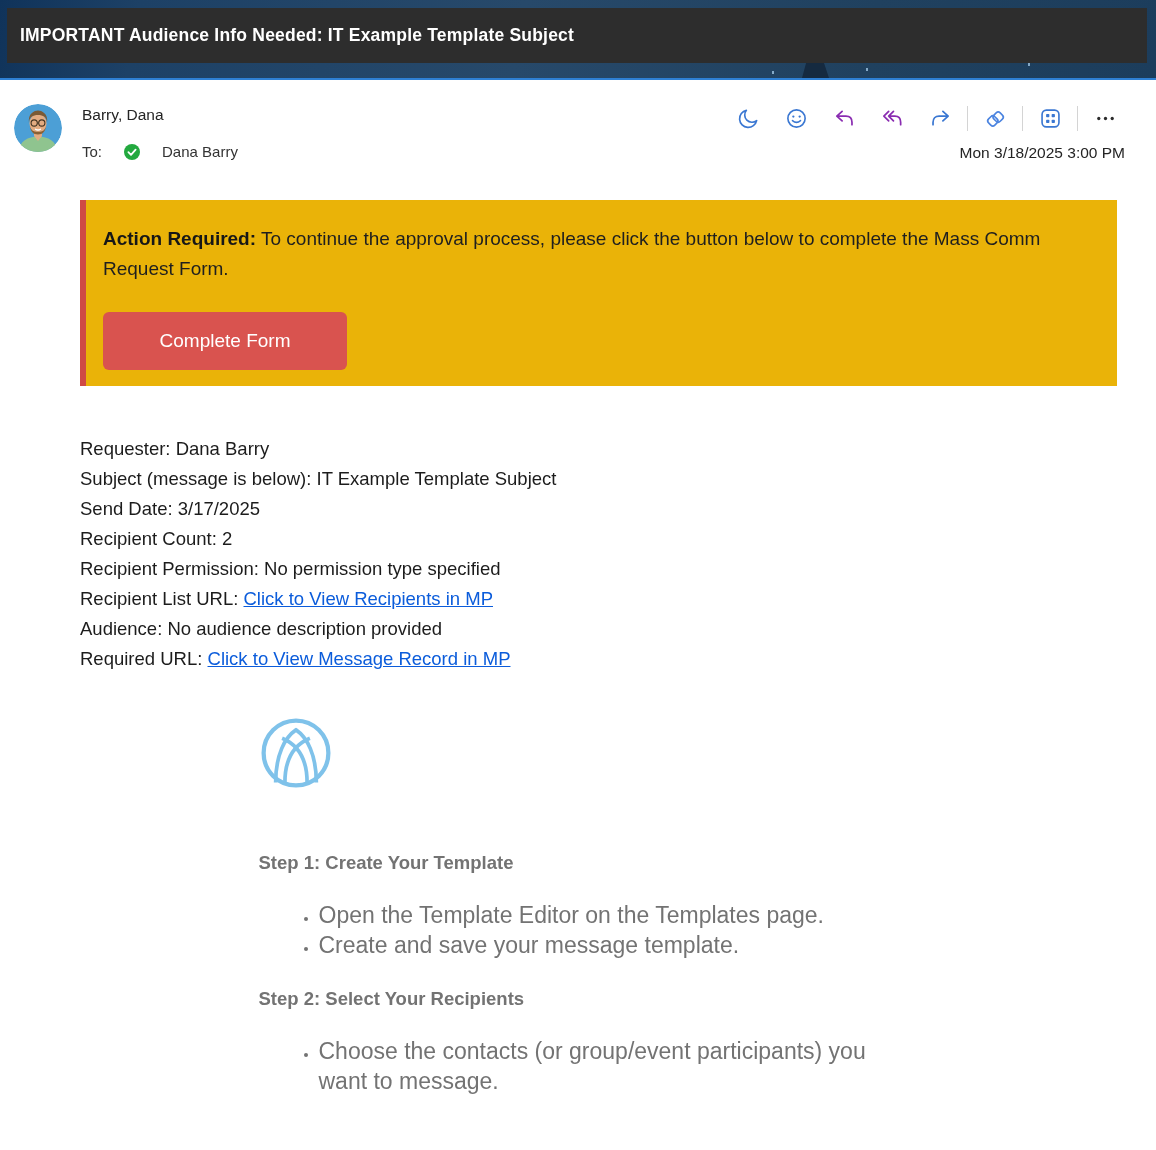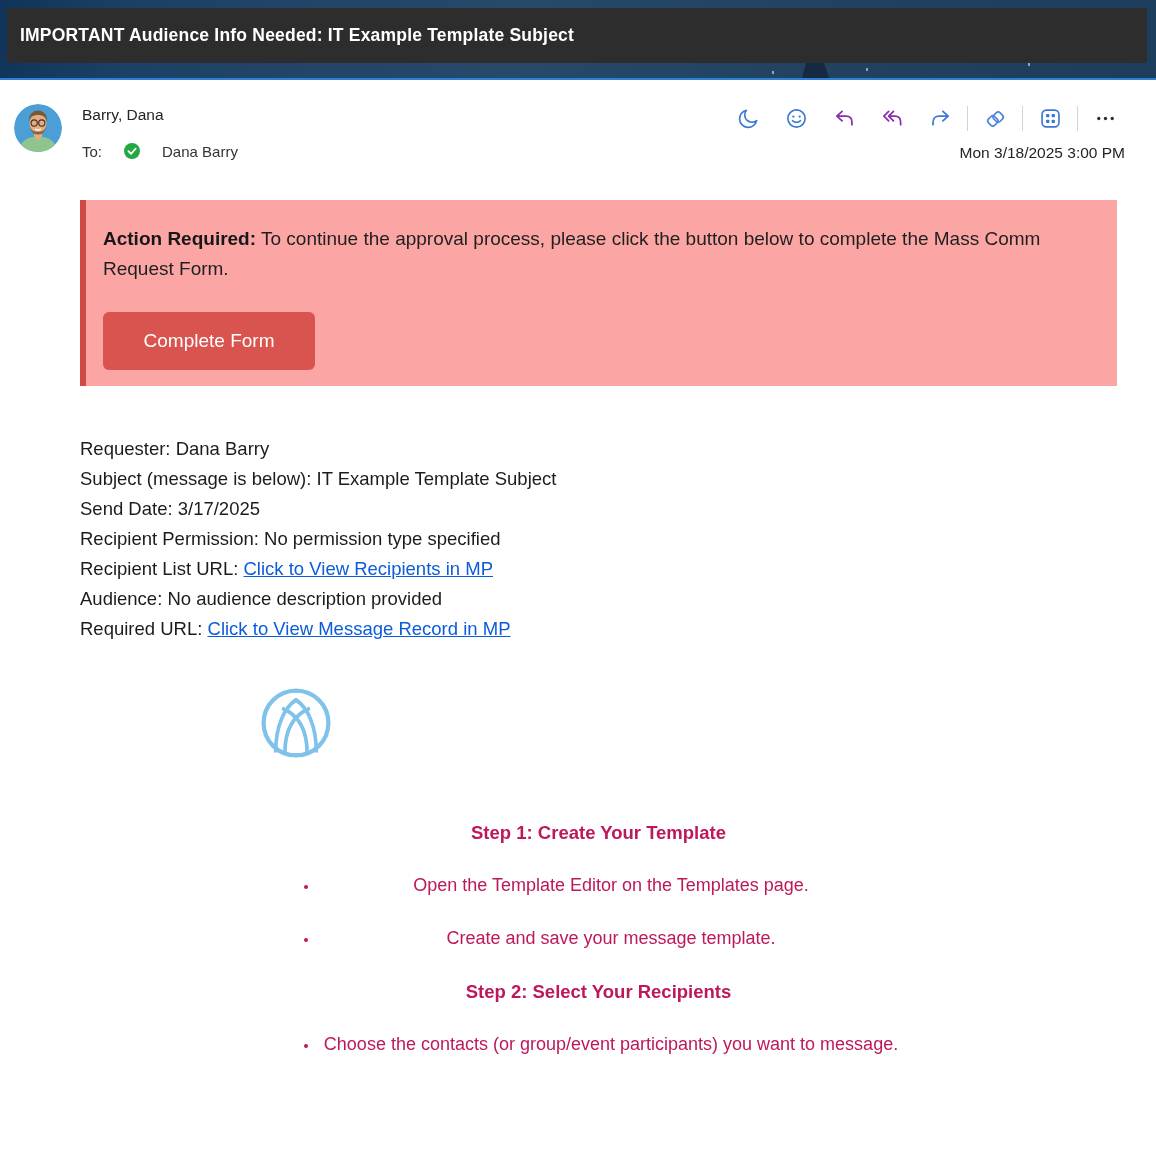--- a/index.html
+++ b/index.html
@@ -15,53 +15,53 @@
   .banner .blue-line { position:absolute; left:0; bottom:0; width:100%; height:2px; background:#2e80d4; }
   .subject-bar { position:absolute; left:7px; top:8px; right:9px; height:55px; background:#2d2d2d;
             display:flex; align-items:center; padding-left:13px; }
   .subject-bar span { color:#ffffff; font-size:17.5px; font-weight:bold; letter-spacing:.2px; }
 
   
   .msg-header { position:relative; height:104px; background:#fff; }
   .avatar { position:absolute; left:14px; top:24px; width:48px; height:48px; border-radius:50%;
             overflow:hidden; cursor:pointer; }
   .sender-name { position:absolute; left:82px; top:26px; font-size:15.5px; color:#242424; cursor:pointer; }
-  .to-row { position:absolute; left:82px; top:63px; display:flex; align-items:flex-start; gap:22px;
+  .to-row { position:absolute; left:82px; top:63px; display:flex; align-items:flex-end; gap:22px;
             font-size:15px; color:#333333; }
   .verified { width:16px; height:16px; display:inline-block; }
   .toolbar { position:absolute; top:26px; right:27px; display:flex; align-items:center; }
   .tb-icon { width:23px; height:23px; margin:0 12.5px; cursor:pointer; display:flex; align-items:center; justify-content:center; }
   .tb-sep { width:1px; height:25px; background:#d4d4d4; margin:0 3px; }
   .timestamp { position:absolute; top:64px; right:31px; font-size:15.5px; color:#242424; }
 
   
   .email-body { padding:0 39px 0 80px; }
 
-  .alert-box { margin-top:16px; background:#fca5a5; border-left:6px solid #cf4a45;
+  .alert-box { margin-top:16px; background:#eab308; border-left:6px solid #cf4a45;
                padding:24px 40px 16px 17px; }
   .alert-text { font-size:19px; line-height:30px; color:#1f1f1f; max-width:985px; }
   .alert-text b { color:#171717; }
   .complete-btn { display:inline-block; margin-top:28px; background:#d9534f; color:#ffffff;
                   border:none; border-radius:6px; font-size:19px; font-family:"Liberation Sans",sans-serif;
-                  padding:0; width:212px; height:58px; cursor:pointer; }
+                  padding:0; width:244px; height:58px; cursor:pointer; }
 
   .details { margin-top:48px; font-size:18.5px; line-height:30px; color:#1c1c1c; }
   .details a { color:#0b5cdb; text-decoration:underline; cursor:pointer; }
 
   .email-content { width:680px; margin:42px auto 0; }
   .logo-row { display:flex; align-items:center; }
   .logo-mark { width:74px; height:74px; flex:0 0 auto; }
   .logo-text { margin-left:16px; }
   .logo-name { font-family:"Liberation Serif", serif; font-size:35px; color:#53565c; letter-spacing:.5px; }
   .logo-sub  { font-size:15px; color:#77797e; letter-spacing:5px; margin-top:2px; }
 
-  .steps { margin-top:62px; color:#be185d;text-align:center; }
+  .steps { margin-top:62px; color:#737373; }
   .step-heading { font-size:18.5px; font-weight:bold; margin-bottom:26px; }
   .steps ul { margin:0 0 28px 0; padding-left:60px; }
-  .steps li { font-size:18px; line-height:30px; max-width:585px;margin-top:23px; }
+  .steps li { font-size:23px; line-height:30px; max-width:585px; }
   .steps li::marker { font-size:14px; }
 </style>
 </head>
 <body>
 
 <div class="banner">
   <div class="silhouette"></div>
   <div class="dot" style="left:772px; top:71px;"></div>
   <div class="dot" style="left:866px; top:68px;"></div>
   <div class="dot" style="left:1028px; top:63px;"></div>
@@ -166,20 +166,21 @@
     <div class="alert-text">
       <b>Action Required:</b><span> To continue the approval process, please click the button below to complete the Mass Comm Request Form.</span>
     </div>
     <button class="complete-btn">Complete Form</button>
   </div>
 
   <div class="details">
     <div><span>Requester: </span><span>Dana Barry</span></div>
     <div><span>Subject (message is below): </span><span>IT Example Template Subject</span></div>
     <div><span>Send Date: </span><span>3/17/2025</span></div>
+    <div><span>Recipient Count: </span><span>2</span></div>
     <div><span>Recipient Permission: </span><span>No permission type specified</span></div>
     <div><span>Recipient List URL: </span><a>Click to View Recipients in MP</a></div>
     <div><span>Audience: </span><span>No audience description provided</span></div>
     <div><span>Required URL: </span><a>Click to View Message Record in MP</a></div>
   </div>
 
   <div class="email-content">
 
     <div class="logo-row">
       <span class="logo-mark">

